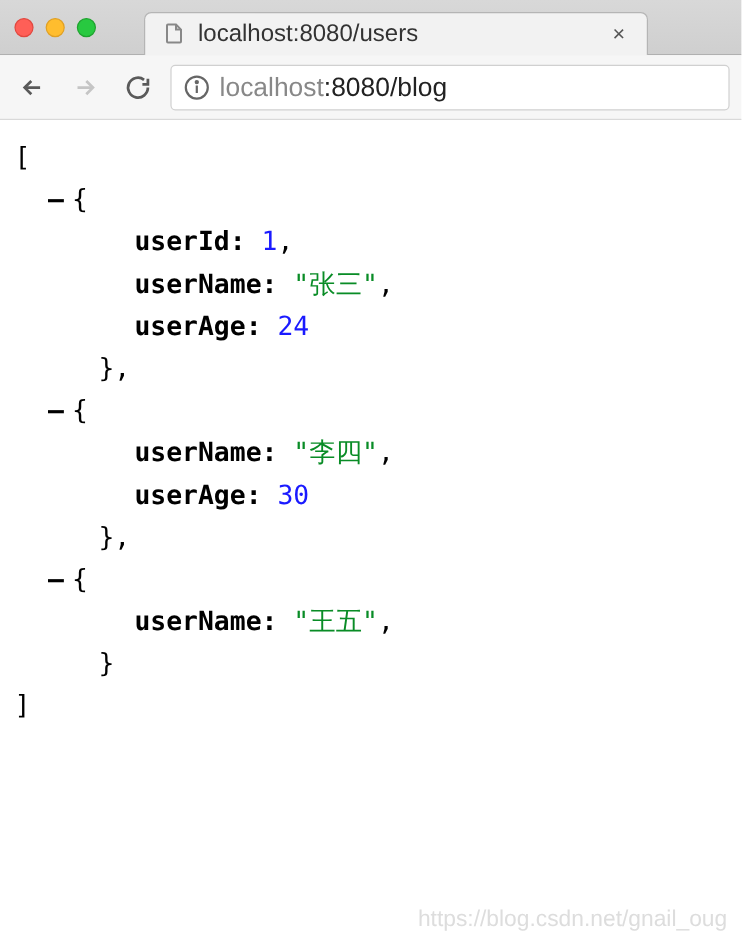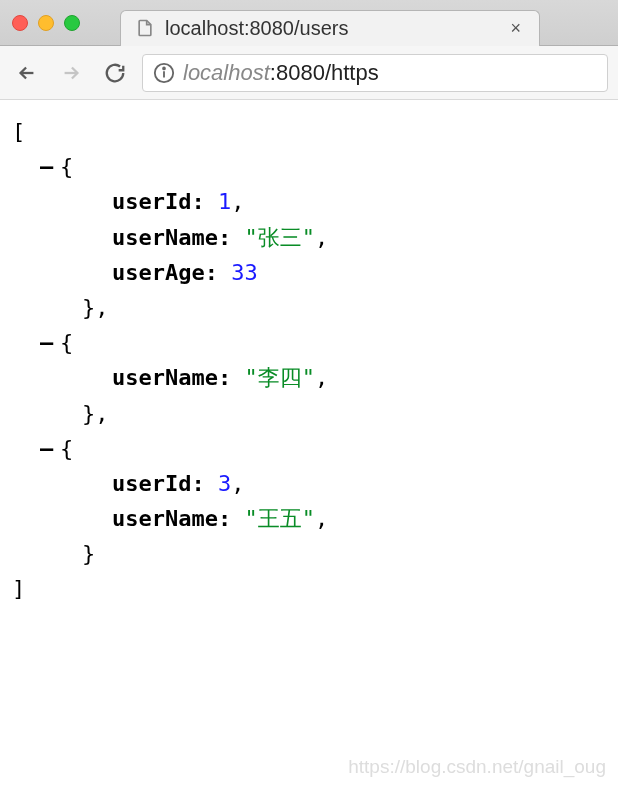--- a/index.html
+++ b/index.html
@@ -88,21 +88,21 @@
       background: #fff;
       border: 1px solid #d0d0d0;
       border-radius: 4px;
       display: flex;
       align-items: center;
       padding: 0 10px;
       gap: 8px;
       font-size: 22px;
     }
     .omnibox .info-icon svg { width: 22px; height: 22px; display:block; }
-    .url-host-grey { color: #888; font-style: italic; }
+    .url-host-grey { color: #888; }
     .url-path { color: #222; }
     .content {
       padding: 14px 12px;
       font-family: Menlo, Consolas, monospace;
       font-size: 22px;
       line-height: 1.6;
       color: #000;
     }
     .indent1 { padding-left: 28px; }
     .indent2 { padding-left: 100px; }
@@ -169,38 +169,38 @@
       </svg>
   </div>
   <div class="omnibox">
     <span class="info-icon">
       <svg viewBox="0 0 24 24" fill="none" stroke="#666" stroke-width="2">
           <circle cx="12" cy="12" r="10"></circle>
           <line x1="12" y1="10" x2="12" y2="17"></line>
           <circle cx="12" cy="7" r="1" fill="#666"></circle>
         </svg>
     </span>
-    <span><span class="url-host-grey">localhost</span><span class="url-path">:8080/https</span></span>
+    <span><span class="url-host-grey">localhost</span><span class="url-path">:8080/blog</span></span>
   </div>
 </div>
 
 <div class="content">
   <div><span class="punct">[</span></div>
 
   <div class="indent1"><span class="toggle">–</span><span class="punct">{</span></div>
   <div class="indent2"><span class="key">userId</span><span class="key">: </span><span class="num">1</span><span class="punct">,</span></div>
   <div class="indent2"><span class="key">userName</span><span class="key">: </span><span class="str">"张三"</span><span class="punct">,</span></div>
-  <div class="indent2"><span class="key">userAge</span><span class="key">: </span><span class="num">33</span></div>
+  <div class="indent2"><span class="key">userAge</span><span class="key">: </span><span class="num">24</span></div>
   <div class="indent1b"><span class="punct">},</span></div>
 
   <div class="indent1"><span class="toggle">–</span><span class="punct">{</span></div>
   <div class="indent2"><span class="key">userName</span><span class="key">: </span><span class="str">"李四"</span><span class="punct">,</span></div>
+  <div class="indent2"><span class="key">userAge</span><span class="key">: </span><span class="num">30</span></div>
   <div class="indent1b"><span class="punct">},</span></div>
 
   <div class="indent1"><span class="toggle">–</span><span class="punct">{</span></div>
-  <div class="indent2"><span class="key">userId</span><span class="key">: </span><span class="num">3</span><span class="punct">,</span></div>
   <div class="indent2"><span class="key">userName</span><span class="key">: </span><span class="str">"王五"</span><span class="punct">,</span></div>
   <div class="indent1b"><span class="punct">}</span></div>
 
   <div><span class="punct">]</span></div>
 </div>
 
 <div class="watermark">https://blog.csdn.net/gnail_oug</div>
 
 </body></html>

